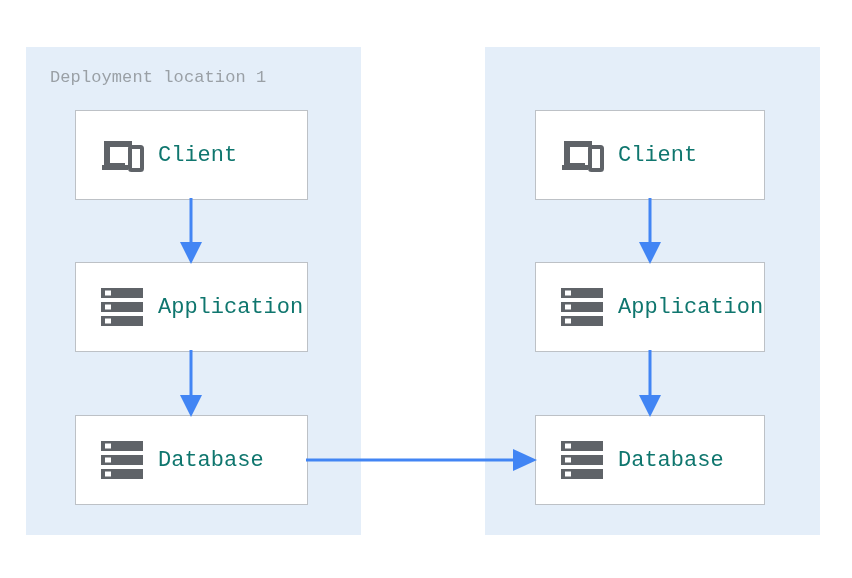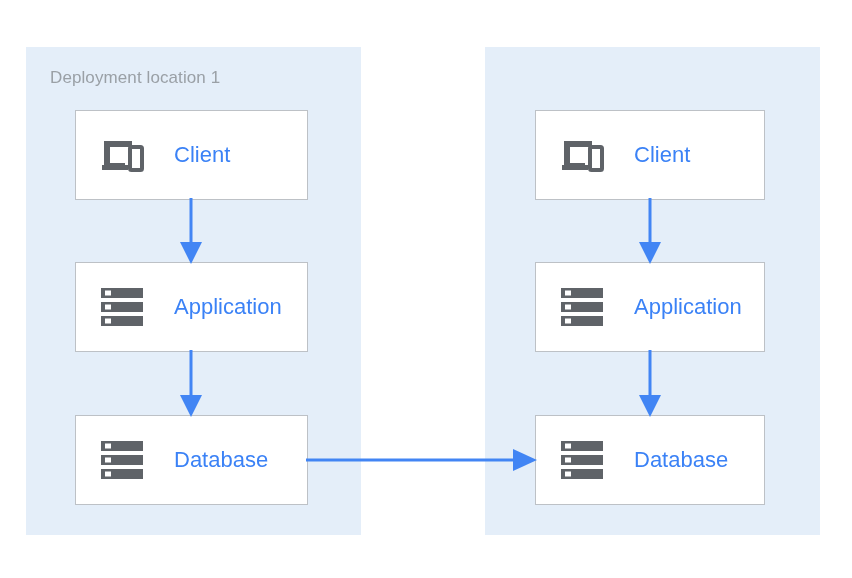--- a/index.html
+++ b/index.html
@@ -3,21 +3,21 @@
 <meta charset="utf-8">
 <style>
   html,body{margin:0;padding:0;}
   body{
     width:852px;height:578px;
     background:#ffffff;
     font-family:"Liberation Sans", sans-serif;
     overflow:hidden;
     position:relative;
   }
-  #canvas{position:absolute;left:0;top:0;width:852px;height:482px;}
+  #canvas{position:absolute;left:0;top:0;width:852px;height:482px;font-family:Liberation Mono, monospace;}
 
   .zone{
     position:absolute;
     background:#e4eef9;
   }
   .zone-title{
     position:absolute;
     font-size:17px;
     color:#9aa0a6;
     letter-spacing:0.1px;
@@ -34,22 +34,22 @@
     justify-content:flex-start;
   }
   .node .icon{
     width:48px;height:48px;
     margin-left:22px;
     flex:0 0 auto;
     display:flex;align-items:center;justify-content:center;
   }
   .node .node-label{
     font-size:22px;
-    color:#3b82f6;
-    margin-left:28px;
+    color:#0f766e;
+    margin-left:12px;
     white-space:nowrap;
   }
 
   .edge{position:absolute;overflow:visible;}
 </style>
 </head>
 <body>
 
 <div id="canvas">
 

